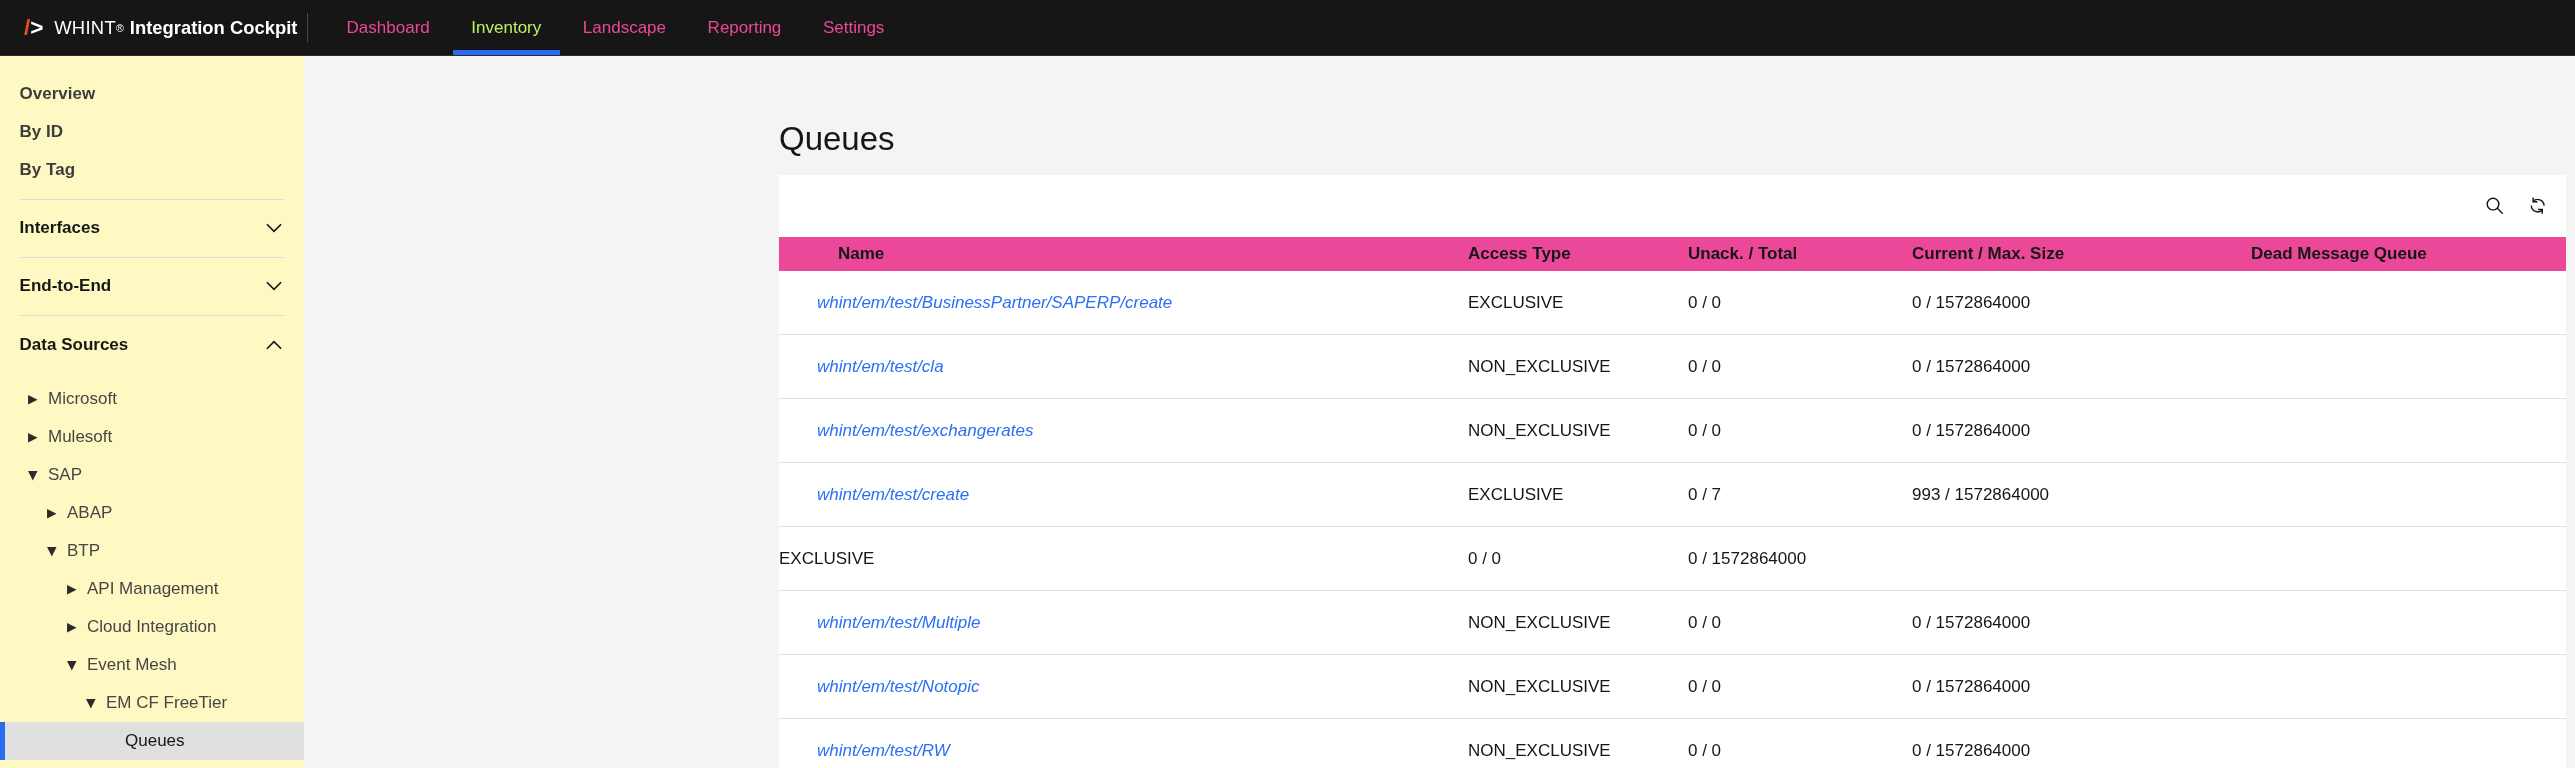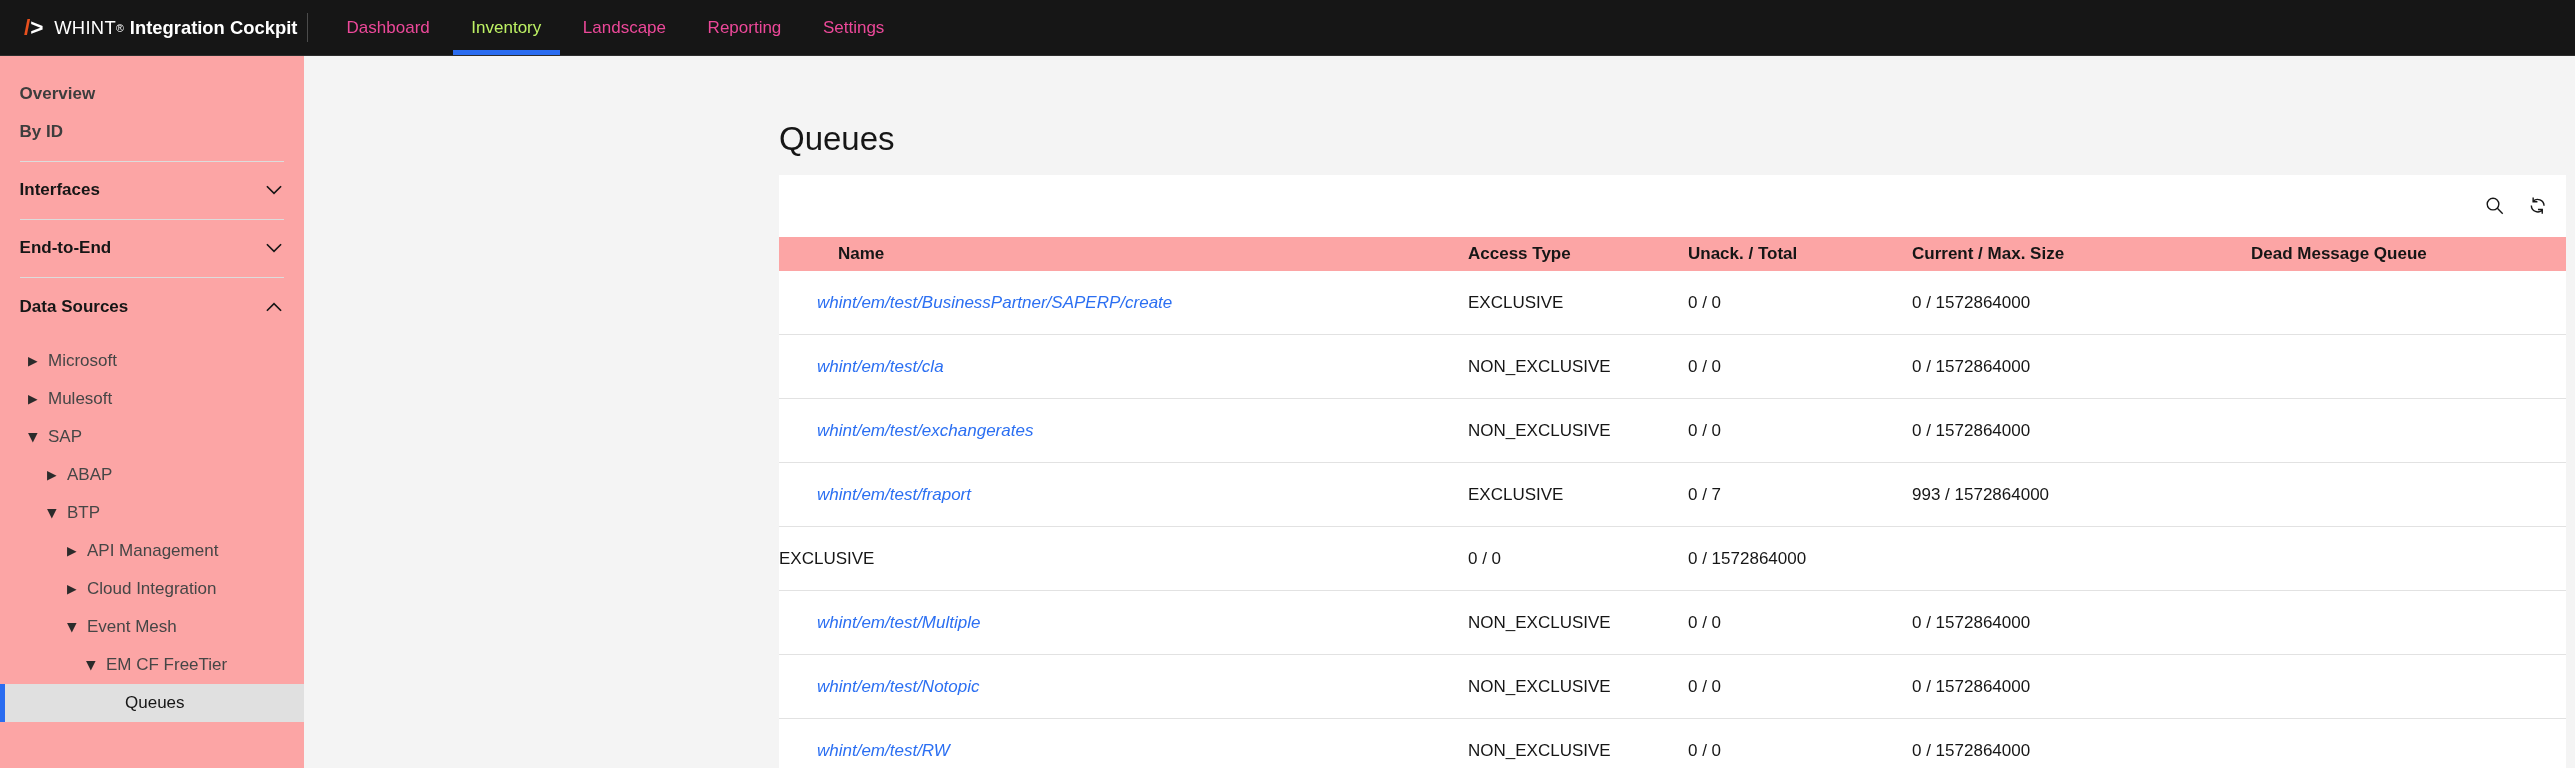--- a/index.html
+++ b/index.html
@@ -16,21 +16,21 @@
   .brand .reg{color:#ffffff;font-size:10.7px;vertical-align:super;margin-right:6px;}
   .brand .bsuffix{color:#ffffff;font-size:18.4px;font-weight:700;}
   .nav-divider{width:1.2px;height:28.5px;background:#4b4b4b;align-self:center;}
   .tabs{display:flex;margin-left:20px;height:100%;}
   .tab{position:relative;display:flex;align-items:center;padding:0 18.4px;margin-right:4.8px;
     font-size:17px;color:#ec4899;cursor:pointer;}
   .tab.active{color:#bef264;}
   .tab.active::after{content:"";position:absolute;left:0;right:0;bottom:0;height:4.8px;background:#2a6cf0;}
 
   
-  .sidebar{position:absolute;top:56px;left:0;width:304px;bottom:0;background:#fca5a5;padding-top:19px;}
+  .sidebar{position:absolute;top:56px;left:0;width:304px;bottom:0;background:#fef9c3;padding-top:19px;}
   .side-link{height:38px;display:flex;align-items:center;padding-left:19.6px;
     font-size:17px;font-weight:700;color:#3d3d3d;cursor:pointer;}
   .side-divider{height:1.2px;background:#dcdcdc;margin:9.5px 19.6px;}
   .side-section{height:38px;display:flex;align-items:center;justify-content:space-between;
     padding:0 21.4px 0 19.6px;font-size:17px;font-weight:700;color:#161616;cursor:pointer;}
   .chev svg{display:block;}
   .chev.up svg{transform:rotate(180deg);}
   .tree{margin-top:16.6px;}
   .tree-item{height:38px;display:flex;align-items:center;font-size:17px;color:#464646;cursor:pointer;}
   .caret{display:inline-block;width:20px;flex:0 0 20px;font-family:"DejaVu Sans",sans-serif;
@@ -47,21 +47,21 @@
   .main{position:absolute;left:304px;top:56px;right:0;bottom:0;background:#f4f4f4;}
   .page-title{position:absolute;left:475px;top:43px;font-size:33px;font-weight:400;
     color:#161616;line-height:36px;}
   .card{position:absolute;left:475px;top:119px;right:9.5px;bottom:-18px;background:#ffffff;overflow:hidden;}
   .toolbar{height:62px;display:flex;align-items:center;justify-content:flex-end;padding-right:17px;}
   .icon-btn{width:21.4px;height:21.4px;margin-left:22px;cursor:pointer;display:flex;
     align-items:center;justify-content:center;}
   .icon-btn svg{display:block;}
 
   .grid-cols{display:grid;grid-template-columns:689px 220px 224px 339px auto;align-items:center;}
-  .thead{height:34px;background:#fca5a5;font-weight:700;font-size:17px;color:#161616;}
+  .thead{height:34px;background:#ec4899;font-weight:700;font-size:17px;color:#161616;}
   .th{white-space:nowrap;}
   .th.col-name{padding-left:59px;}
   .trow{height:64px;border-bottom:1.8px solid #e2e2e2;background:#ffffff;font-size:17px;color:#161616;}
   .cell{white-space:nowrap;}
   .cell.col-name{padding-left:38px;font-style:italic;}
   .cell a{color:#2b6ff2;text-decoration:none;}
 </style>
 </head>
 <body>
 
@@ -102,20 +102,23 @@
   <div>
 
       <div class="side-link">
         <span>Overview</span>
       </div>
 
       <div class="side-link">
         <span>By ID</span>
       </div>
 
+      <div class="side-link">
+        <span>By Tag</span>
+      </div>
     </div>
 
   <div class="side-divider"></div>
   <div class="side-section">
     <span>Interfaces</span>
     <span class="chev">
       <svg width="18" height="10" viewBox="0 0 20 12">
           <path d="M1.5 1.5 L10 10 L18.5 1.5" fill="none" stroke="#161616" stroke-width="2"></path>
         </svg>
     </span>
@@ -266,21 +269,21 @@
             <a href="#">whint/em/test/exchangerates</a>
           </div>
           <div class="cell">NON_EXCLUSIVE</div>
           <div class="cell">0 / 0</div>
           <div class="cell">0 / 1572864000</div>
           <div class="cell"></div>
         </div>
 
         <div class="trow grid-cols">
           <div class="cell col-name">
-            <a href="#">whint/em/test/fraport</a>
+            <a href="#">whint/em/test/create</a>
           </div>
           <div class="cell">EXCLUSIVE</div>
           <div class="cell">0 / 7</div>
           <div class="cell">993 / 1572864000</div>
           <div class="cell"></div>
         </div>
 
         <div class="trow grid-cols">
           <div class="cell">EXCLUSIVE</div>
           <div class="cell">0 / 0</div>

